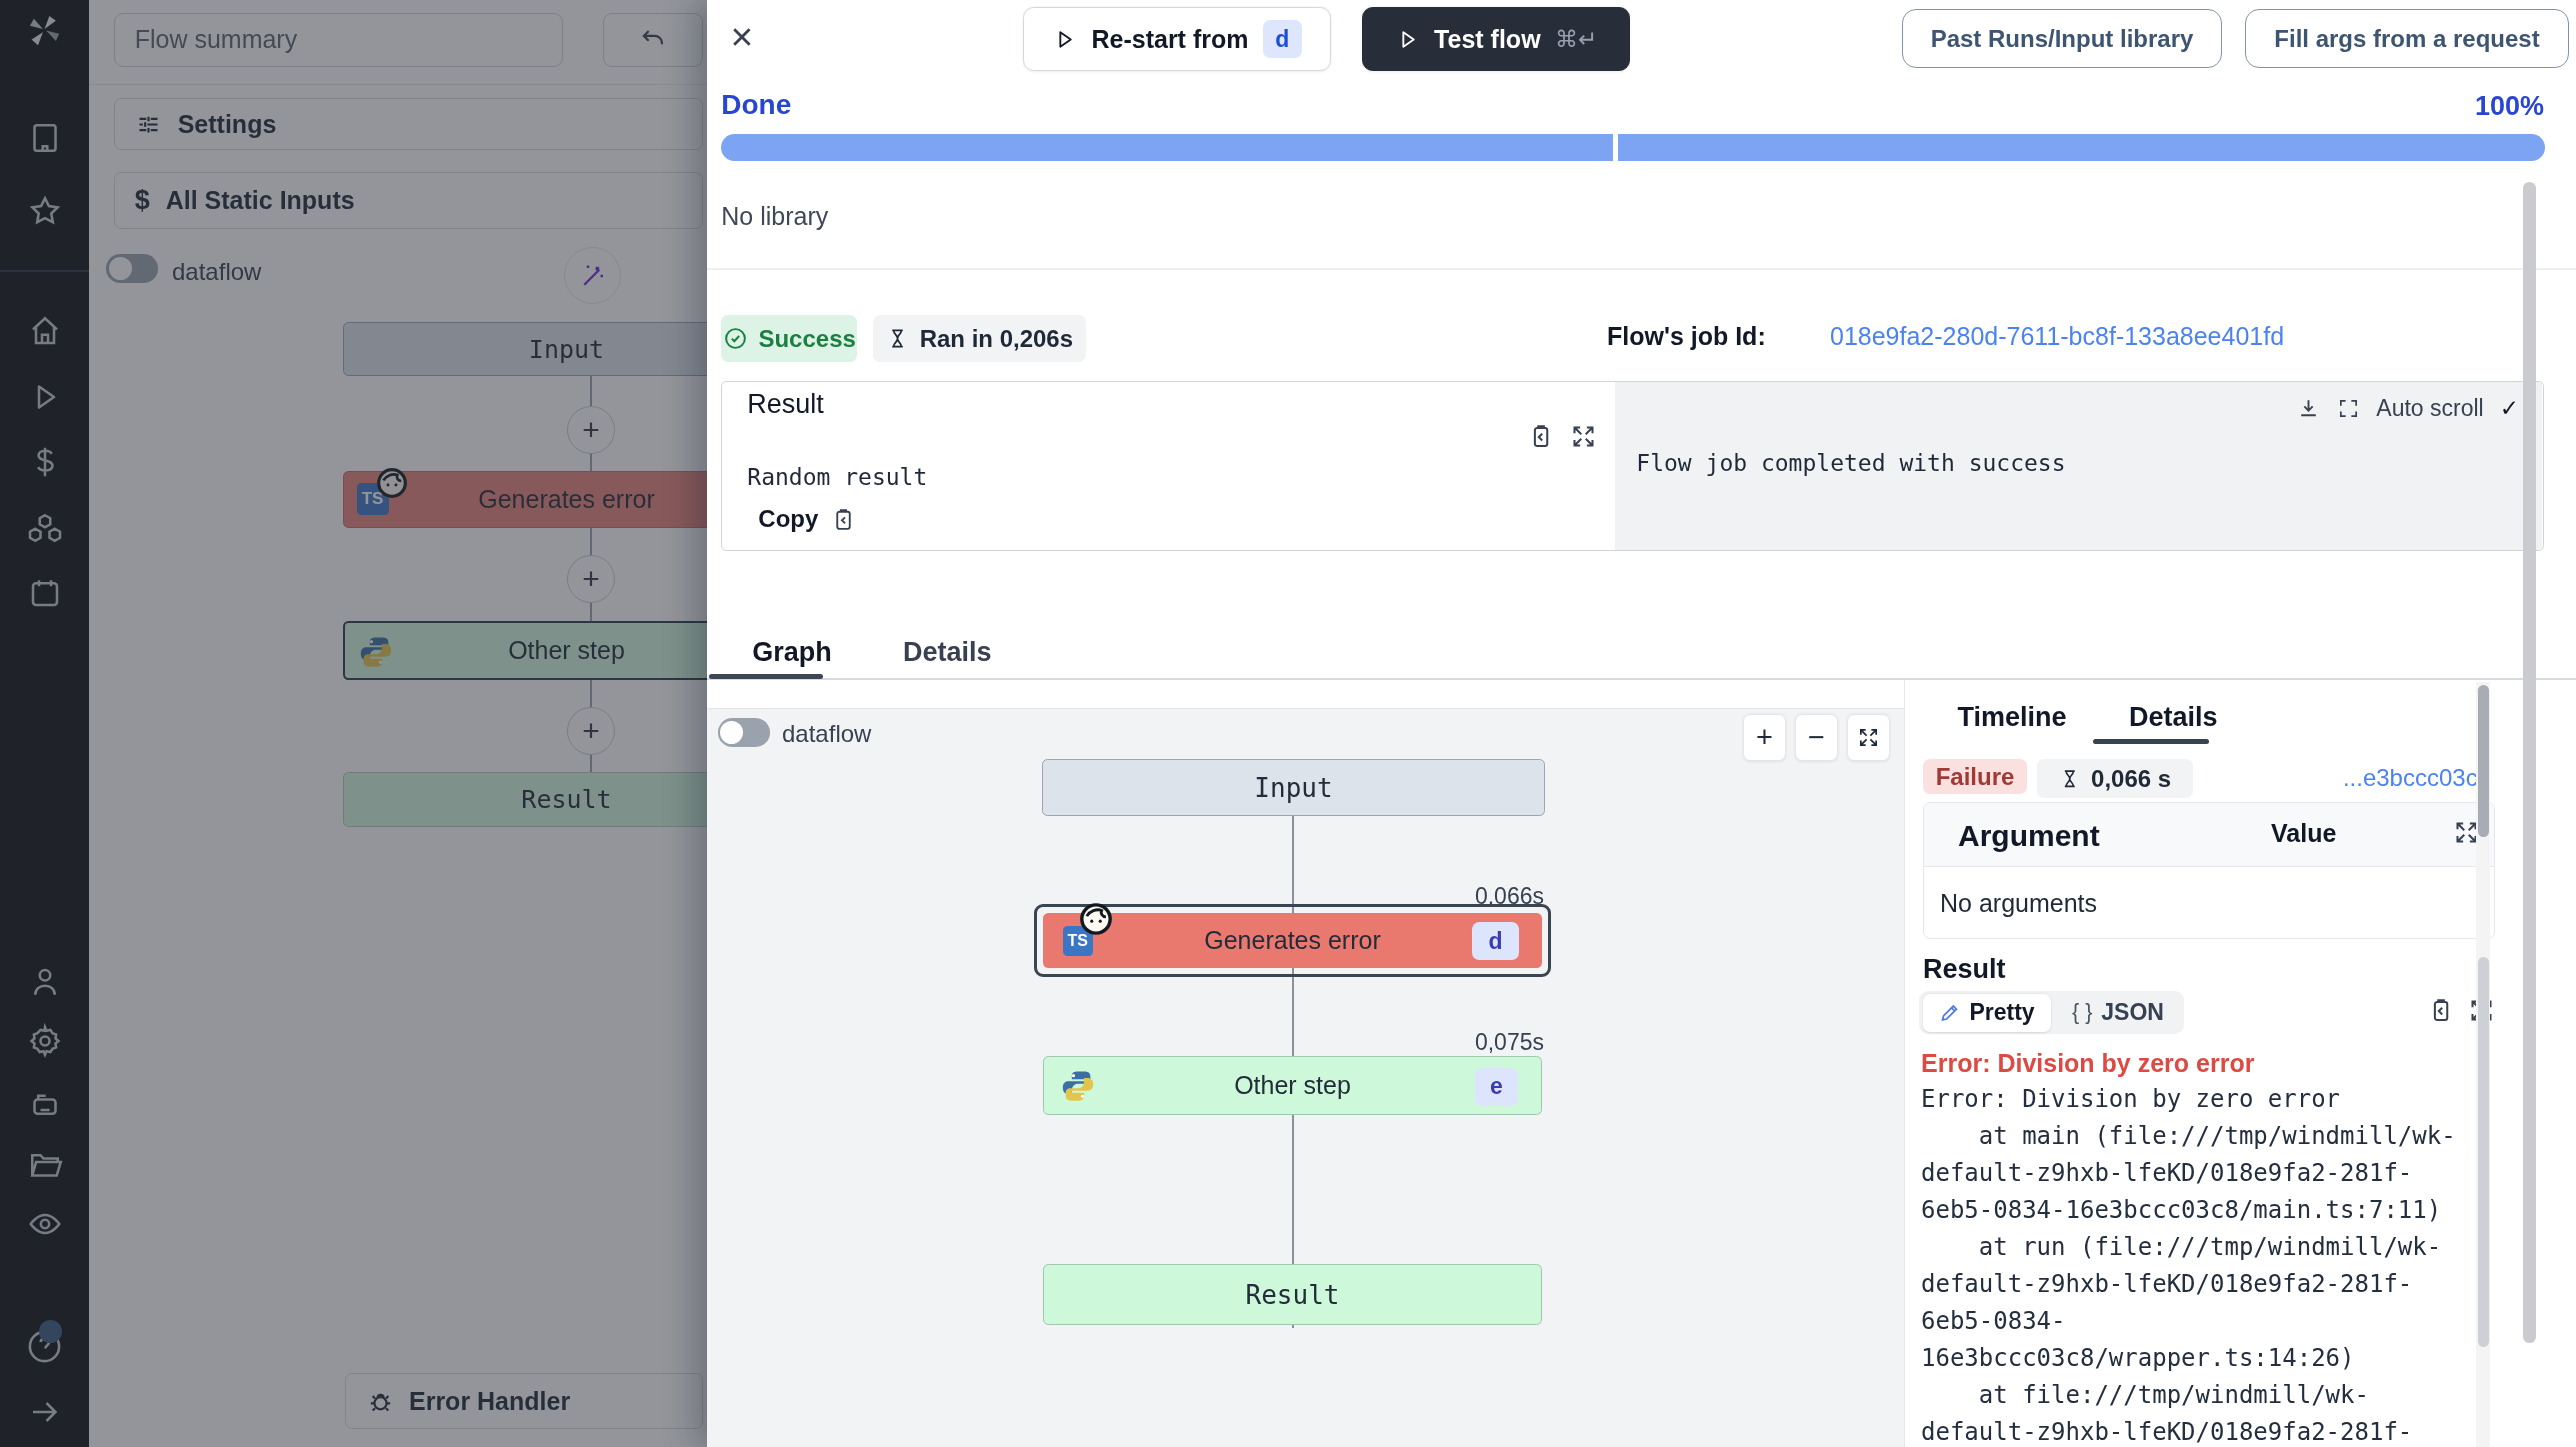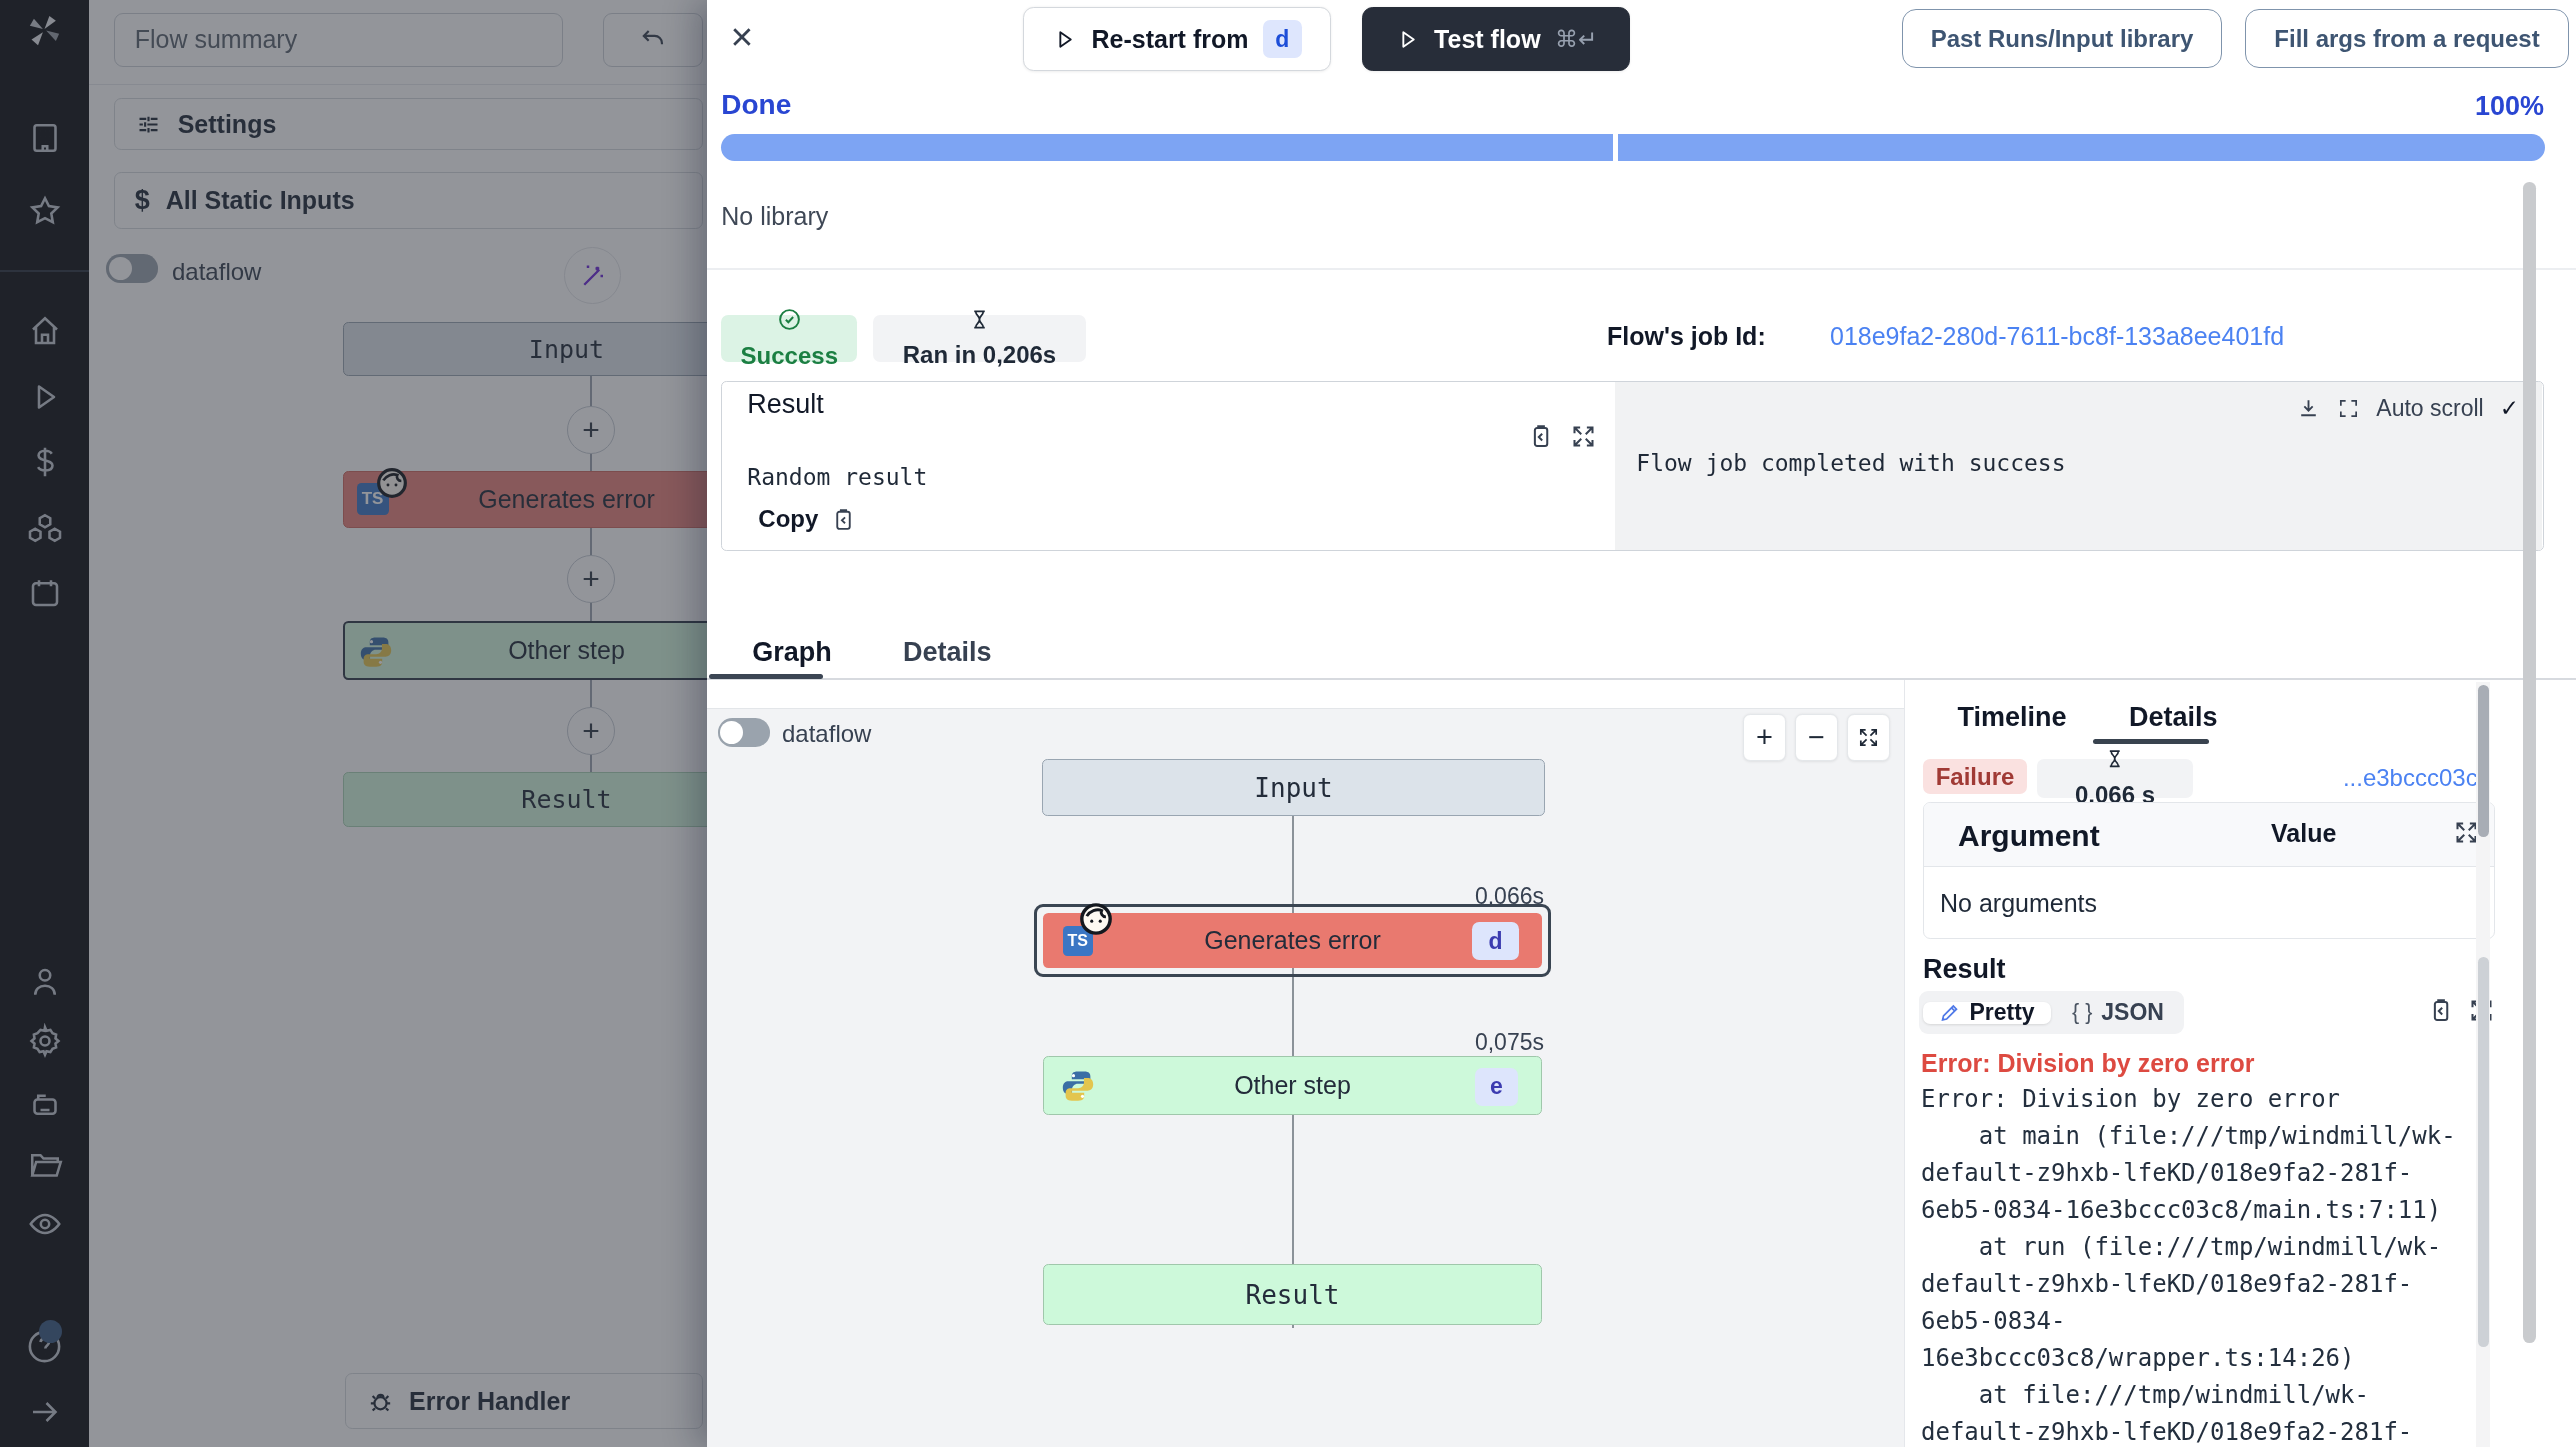--- a/index.html
+++ b/index.html
@@ -37,21 +37,21 @@
           box-shadow:-12.5px 0 30px rgba(15,23,42,0.28);}
   #drawer .abs{position:absolute;}
   .pill-btn{border:1.8px solid #d4d8dd;border-radius:10.7px;background:#fff;display:flex;align-items:center;
             justify-content:center;gap:14.3px;font-weight:bold;font-size:25px;color:#111827;
             box-shadow:0 0.9px 2.7px rgba(0,0,0,0.07);}
   .kbd{background:#dee6fd;color:#1d4ed8;border-radius:7.2px;font-weight:bold;font-size:23px;
        padding:5.4px 12.5px;}
   .ghost-btn{border:1.8px solid #7f94ac;border-radius:14px;background:#fff;display:flex;align-items:center;
              justify-content:center;font-weight:bold;font-size:24px;color:#3e5572;}
   .badge{border-radius:7.2px;display:flex;align-items:center;justify-content:center;gap:10.7px;
-         font-weight:bold;font-size:24px;flex-direction:column;}
+         font-weight:bold;font-size:24px;}
   .badge.success{background:#dcf3e5;color:#1b7f42;}
   .badge.gray{background:#f2f3f5;color:#1f2937;}
   .badge.failure{background:#fae1e0;color:#a03a35;}
   .gnode{display:flex;align-items:center;justify-content:center;border-radius:5.4px;font-size:25px;color:#232c3a;}
   .nbadge{background:#dde5fc;color:#3b3bb0;font-weight:bold;font-size:23px;border-radius:7.2px;
           display:flex;align-items:center;justify-content:center;}
   .zoombtn{width:43px;height:47px;background:#fff;border:0.9px solid #e4e7ea;border-radius:7.2px;
            box-shadow:0 0.9px 2.7px rgba(0,0,0,0.08);display:flex;align-items:center;justify-content:center;
            font-size:29px;color:#1f2937;}
   .tab{font-weight:bold;font-size:27px;color:#111827;margin-left:31px;}
@@ -434,21 +434,21 @@
               <path d="M9 4H4v5M15 4h5v5M4 15v5h5M20 15v5h-5M4.5 4.5L10 10M19.5 4.5L14 10M4.5 19.5L10 14M19.5 19.5L14 14"></path>
             </svg>
         </span>
       </div>
       <span class="abs" style="left:16px;top:86px;font-size:25px;color:#1f2937;">No arguments</span>
     </div>
 
     <span class="abs" style="left:18px;top:274px;font-size:27px;font-weight:bold;color:#111827;">Result</span>
 
     <div class="abs flex" style="left:14.3px;top:311px;height:43px;background:#f1f2f4;border-radius:9px;padding:3.6px;gap:5.4px;">
-      <div class="flex" style="background:#fff;border-radius:7.2px;height:22px;padding:0 16px;gap:9px;box-shadow:0 0.9px 2.7px rgba(0,0,0,0.12);">
+      <div class="flex" style="background:#fff;border-radius:7.2px;height:38px;padding:0 16px;gap:9px;box-shadow:0 0.9px 2.7px rgba(0,0,0,0.12);">
         <span>
           <svg width="21.5" height="21.5" viewBox="0 0 24 24" fill="none" stroke="#4f79e8" stroke-width="1.9">
               <path d="M4 20l4.5-1L19.5 8 16 4.5 5 15.5z"></path>
               <path d="M14 6.5l3.5 3.5"></path>
             </svg>
         </span>
         <span style="font-size:23px;font-weight:bold;color:#111827;">Pretty</span>
       </div>
       <div class="flex" style="height:38px;padding:0 16px;gap:9px;">
         <span style="font-size:21.5px;color:#4b5563;">{ }</span>

